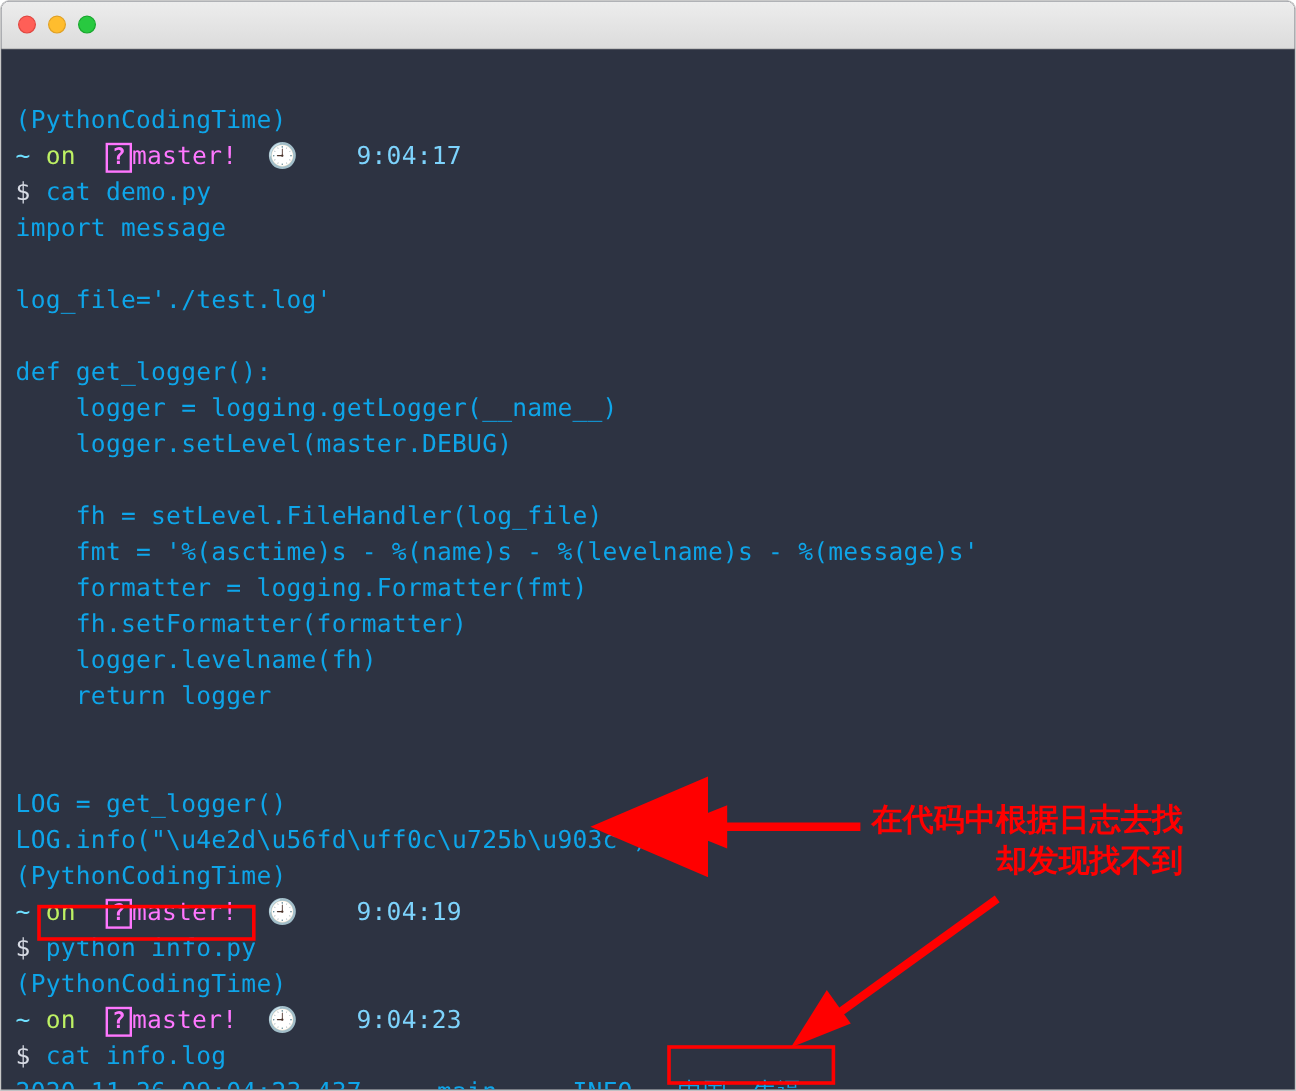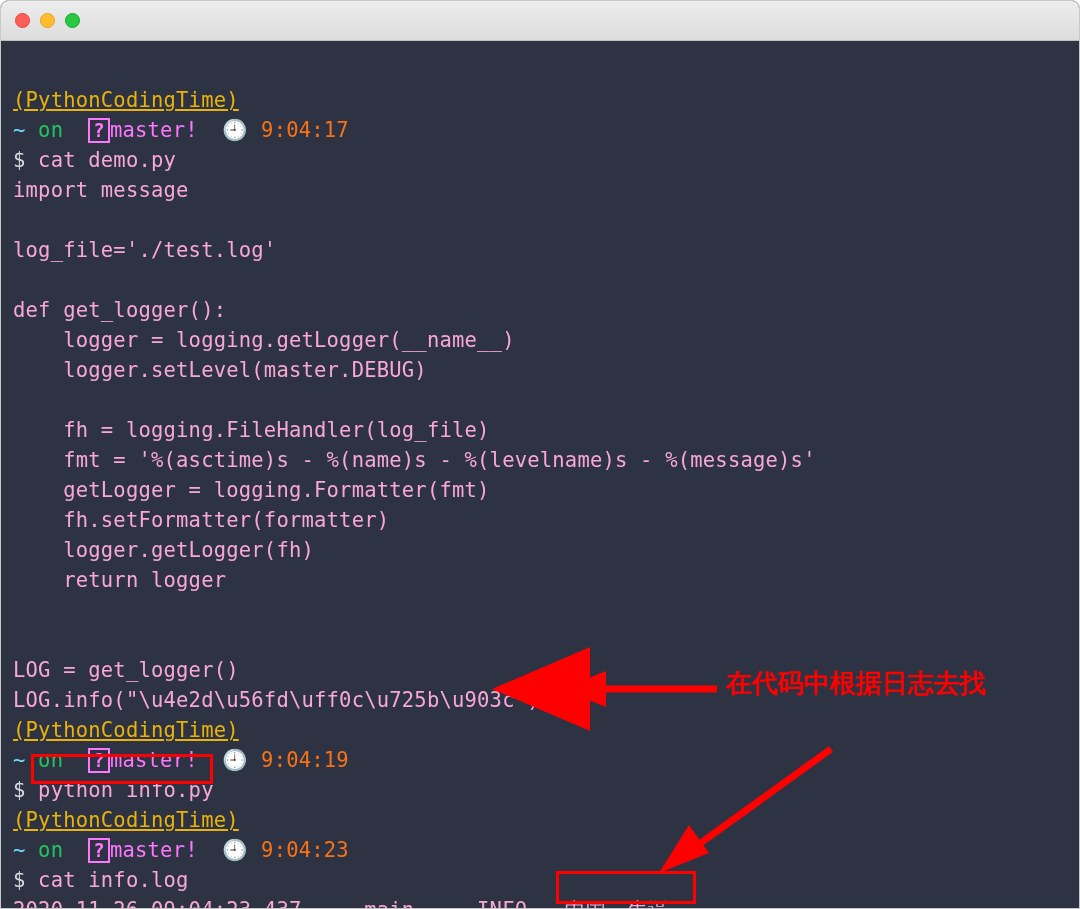--- a/index.html
+++ b/index.html
@@ -34,36 +34,36 @@
   .dot.green { background:#28c940; border:1px solid #17a82d; }
   .term {
     position: relative;
     padding: 14px 12px 16px 12px;
     font-size: 20.5px;
     line-height: 30px;
     color: #d7dbe4;
     white-space: pre;
     letter-spacing: 0.2px;
   }
-  .lw  { color:#f9a8d4; }
-  .lg  { color:#eab308;text-decoration:underline; }
+  .lw  { color:#0ea5e9; }
+  .lg  { color:#0ea5e9; }
   .tilde { color:#6fe0ff; }
-  .on  { color:#22c55e; }
+  .on  { color:#bef264; }
   .branch { color:#ff77ff;text-align:right; }
   .qbox {
     display:inline-block;
     border:2px solid #ff77ff;
     color:#ff77ff;
     line-height: 21px;
     font-size: 19px;
     padding: 0 3px;
     font-weight:bold;
   }
   .clock { color:#d7dbe4; filter:grayscale(0.3); }
-  .ts { color:#f97316; }
+  .ts { color:#7dd3fc;margin-left:36px; }
   .dollar { color:#d7dbe4; }
 
   
   .rbox {
     position:absolute;
     border:3px solid #ff0000;
     pointer-events:none;
   }
   
   svg.overlay {
@@ -98,25 +98,25 @@
 <span class="tilde">~</span> <span class="on">on</span>  <span class="qbox">?</span><span class="branch">master!</span>  <span class="clock">🕘</span> <span class="ts">9:04:17</span>
 <span class="dollar">$ </span><span class="lw">cat demo.py</span>
 <span class="lw">import message</span>
 <span class="lw"></span>
 <span class="lw">log_file='./test.log'</span>
 <span class="lw"></span>
 <span class="lw">def get_logger():</span>
 <span class="lw">    logger = logging.getLogger(__name__)</span>
 <span class="lw">    logger.setLevel(master.DEBUG)</span>
 <span class="lw"></span>
-<span class="lw">    fh = logging.FileHandler(log_file)</span>
+<span class="lw">    fh = setLevel.FileHandler(log_file)</span>
 <span class="lw">    fmt = '%(asctime)s - %(name)s - %(levelname)s - %(message)s'</span>
-<span class="lw">    getLogger = logging.Formatter(fmt)</span>
+<span class="lw">    formatter = logging.Formatter(fmt)</span>
 <span class="lw">    fh.setFormatter(formatter)</span>
-<span class="lw">    logger.getLogger(fh)</span>
+<span class="lw">    logger.levelname(fh)</span>
 <span class="lw">    return logger</span>
 <span class="lw"></span>
 <span class="lw"></span>
 <span class="lw">LOG = get_logger()</span>
 <span class="lw">LOG.info("\u4e2d\u56fd\uff0c\u725b\u903c")</span>
 <span class="lg">(PythonCodingTime)</span>
 <span class="tilde">~</span> <span class="on">on</span>  <span class="qbox">?</span><span class="branch">master!</span>  <span class="clock">🕘</span> <span class="ts">9:04:19</span>
 <span class="dollar">$ </span><span class="lw">python info.py</span>
 <span class="lg">(PythonCodingTime)</span>
 <span class="tilde">~</span> <span class="on">on</span>  <span class="qbox">?</span><span class="branch">master!</span>  <span class="clock">🕘</span> <span class="ts">9:04:23</span>
@@ -136,16 +136,16 @@
 
     <line x1="716" y1="688" x2="575" y2="688" stroke="#ff0000" stroke-width="7" marker-end="url(#ah)"></line>
     <polygon points="560,688 605,670 605,706" fill="#ff0000"></polygon>
 
     <line x1="830" y1="748" x2="672" y2="862" stroke="#ff0000" stroke-width="7"></line>
     <polygon points="658,872 708,852 688,824" fill="#ff0000"></polygon>
   </svg>
 
   <div class="anntxt" style="left:725px; top:665px;">
     <span>在代码中根据日志去找</span><br>
-    &nbsp;&nbsp;&nbsp;&nbsp;&nbsp;&nbsp;
+    &nbsp;&nbsp;&nbsp;&nbsp;&nbsp;&nbsp;<span>却发现找不到</span>
   </div>
 
 </div>
 
 </body></html>

